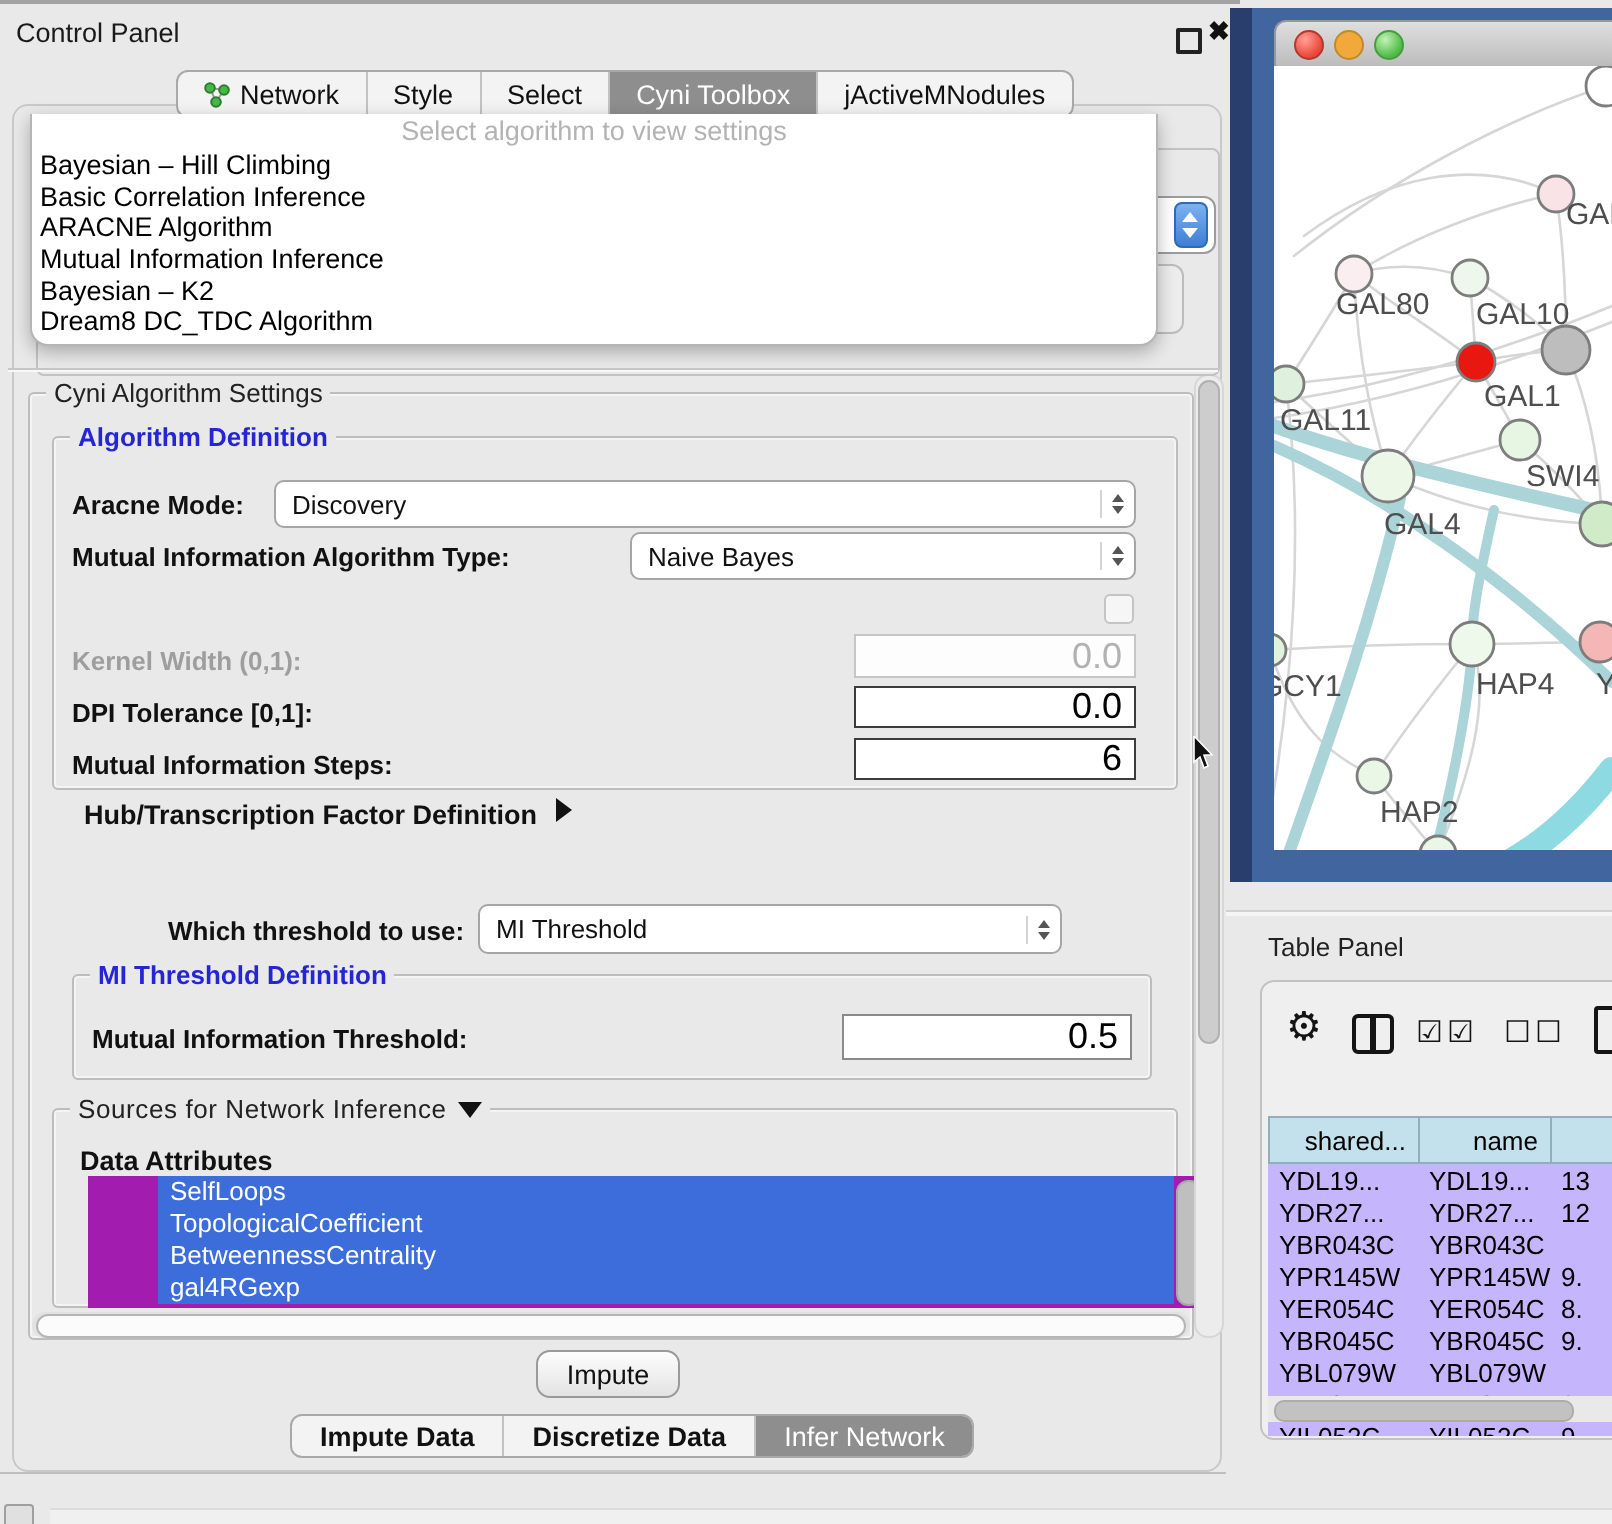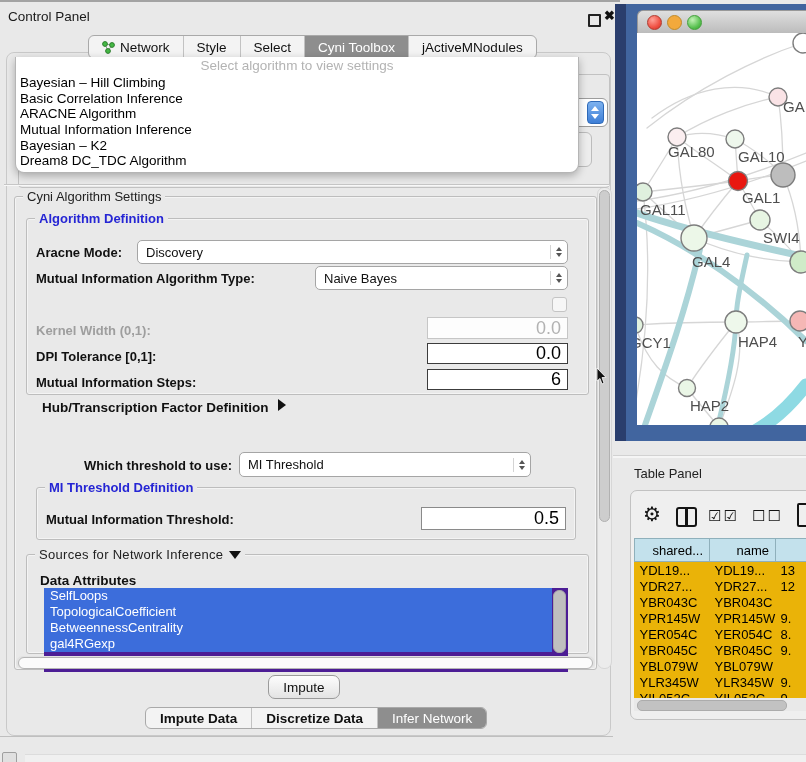--- a/index.html
+++ b/index.html
@@ -55,21 +55,21 @@
   .spin .u{border-bottom:4.5px solid #555;}
   .spin .d{border-top:4.5px solid #555;}
   .field{background:#fff;text-align:right;font-size:18px;padding-right:6px;display:flex;align-items:center;justify-content:flex-end;}
   .field.dark{border:1.5px solid #3c3c3c;color:#000;}
   .field.dis{border:1px solid #c6c6c6;color:#b2b2b2;background:#fdfdfd;}
   .field.mid{border:1px solid #8a8a8a;color:#000;}
   .cbox{width:13px;height:13px;border:1px solid #c4c4c4;border-radius:3px;background:#f6f6f6;}
   .tri-r{width:0;height:0;border-top:6px solid transparent;border-bottom:6px solid transparent;border-left:8px solid #111;}
   .tri-d{display:inline-block;width:0;height:0;border-left:6.5px solid transparent;border-right:6.5px solid transparent;border-top:8px solid #111;margin-left:6px;}
   
-  .attr-list{left:44px;top:588px;width:524px;height:84px;background:#4c1d95;overflow:hidden;}
+  .attr-list{left:44px;top:588px;width:524px;height:66px;background:#a21caf;overflow:hidden;padding-left:35px;}
   .attr-item{width:502px;height:16px;line-height:16px;padding-left:6px;font-size:13px;}
   .attr-item.sel{background:#3c6ddb;color:#fff;}
   .attr-vscroll{position:absolute;right:2px;top:2px;width:11px;height:61px;background:#bfbfbf;border:1px solid #a8a8a8;border-radius:6px;}
   .hscroll{left:16px;top:656px;width:579px;height:13px;background:#e2e2e2;border-radius:7px;}
   .hscroll .thumb{position:absolute;left:2px;top:1px;width:573px;height:10px;background:#fbfbfb;border:1px solid #b5b5b5;border-radius:6px;}
   .vscroll{left:597px;top:187px;width:13px;height:480px;background:#ececec;border:1px solid #d7d7d7;border-radius:7px;}
   .vscroll .thumb{position:absolute;left:1px;top:2px;width:9px;height:330px;background:#cdcdcd;border:1px solid #b1b1b1;border-radius:6px;}
   
   .apply-btn{left:268px;top:675px;width:70px;height:22px;border:1px solid #9a9a9a;border-radius:7px;
              background:linear-gradient(#fdfdfd,#e3e3e3);font-size:13.5px;color:#111;
@@ -94,21 +94,21 @@
   .cursor{left:596px;top:368px;z-index:20;}
   
   .tp-divider{left:613px;top:455px;width:193px;height:2px;background:#f5f5f5;border-top:1px solid #d2d2d2;}
   .tp-title{left:634px;top:466px;font-size:13px;color:#222;}
   .table-panel{left:630px;top:490px;width:200px;height:228px;background:#efefef;border:1px solid #c2c2c2;border-radius:7px;}
   .gear{left:643px;top:504px;font-size:20px;color:#141414;line-height:20px;}
   .cols-icon{left:676px;top:507px;width:17px;height:16px;border:2.5px solid #141414;border-radius:3px;}
   .cols-icon::after{content:"";position:absolute;left:7px;top:0;width:2.5px;height:16px;background:#141414;}
   .cb-pair{font-size:15px;color:#141414;letter-spacing:2px;}
   .doc-icon{left:797px;top:503px;width:14px;height:20px;border:2.5px solid #141414;border-radius:2px;background:#efefef;}
-  .tbl-wrap{left:634px;top:538px;width:172px;height:160px;overflow:hidden;background:#eab308;}
+  .tbl-wrap{left:634px;top:558px;width:172px;height:160px;overflow:hidden;background:#c4b5fd;}
   table.tbl{border-collapse:collapse;table-layout:fixed;width:190px;font-size:13px;}
   table.tbl th{background:#c3e1ec;border:1px solid #8fb0bb;font-weight:normal;text-align:right;
                padding:0 6px 0 0;height:22px;white-space:nowrap;overflow:hidden;}
   table.tbl td{height:16px;padding:0 0 0 5px;white-space:nowrap;overflow:hidden;color:#000;}
   .tbl-hscroll{left:634px;top:698px;width:172px;height:13px;background:#e9e9e9;}
   .tbl-hscroll .thumb{position:absolute;left:3px;top:2px;width:148px;height:9px;background:#c2c2c2;border:1px solid #acacac;border-radius:5px;}
   .mini-btn{left:2px;top:752px;width:13px;height:12px;border:1px solid #9f9f9f;background:#e0e0e0;border-radius:2px;}
   .bottom-strip{left:25px;top:754px;width:781px;height:8px;background:#f0f0f0;border-top:1px solid #dcdcdc;}
 </style>
 </head>

